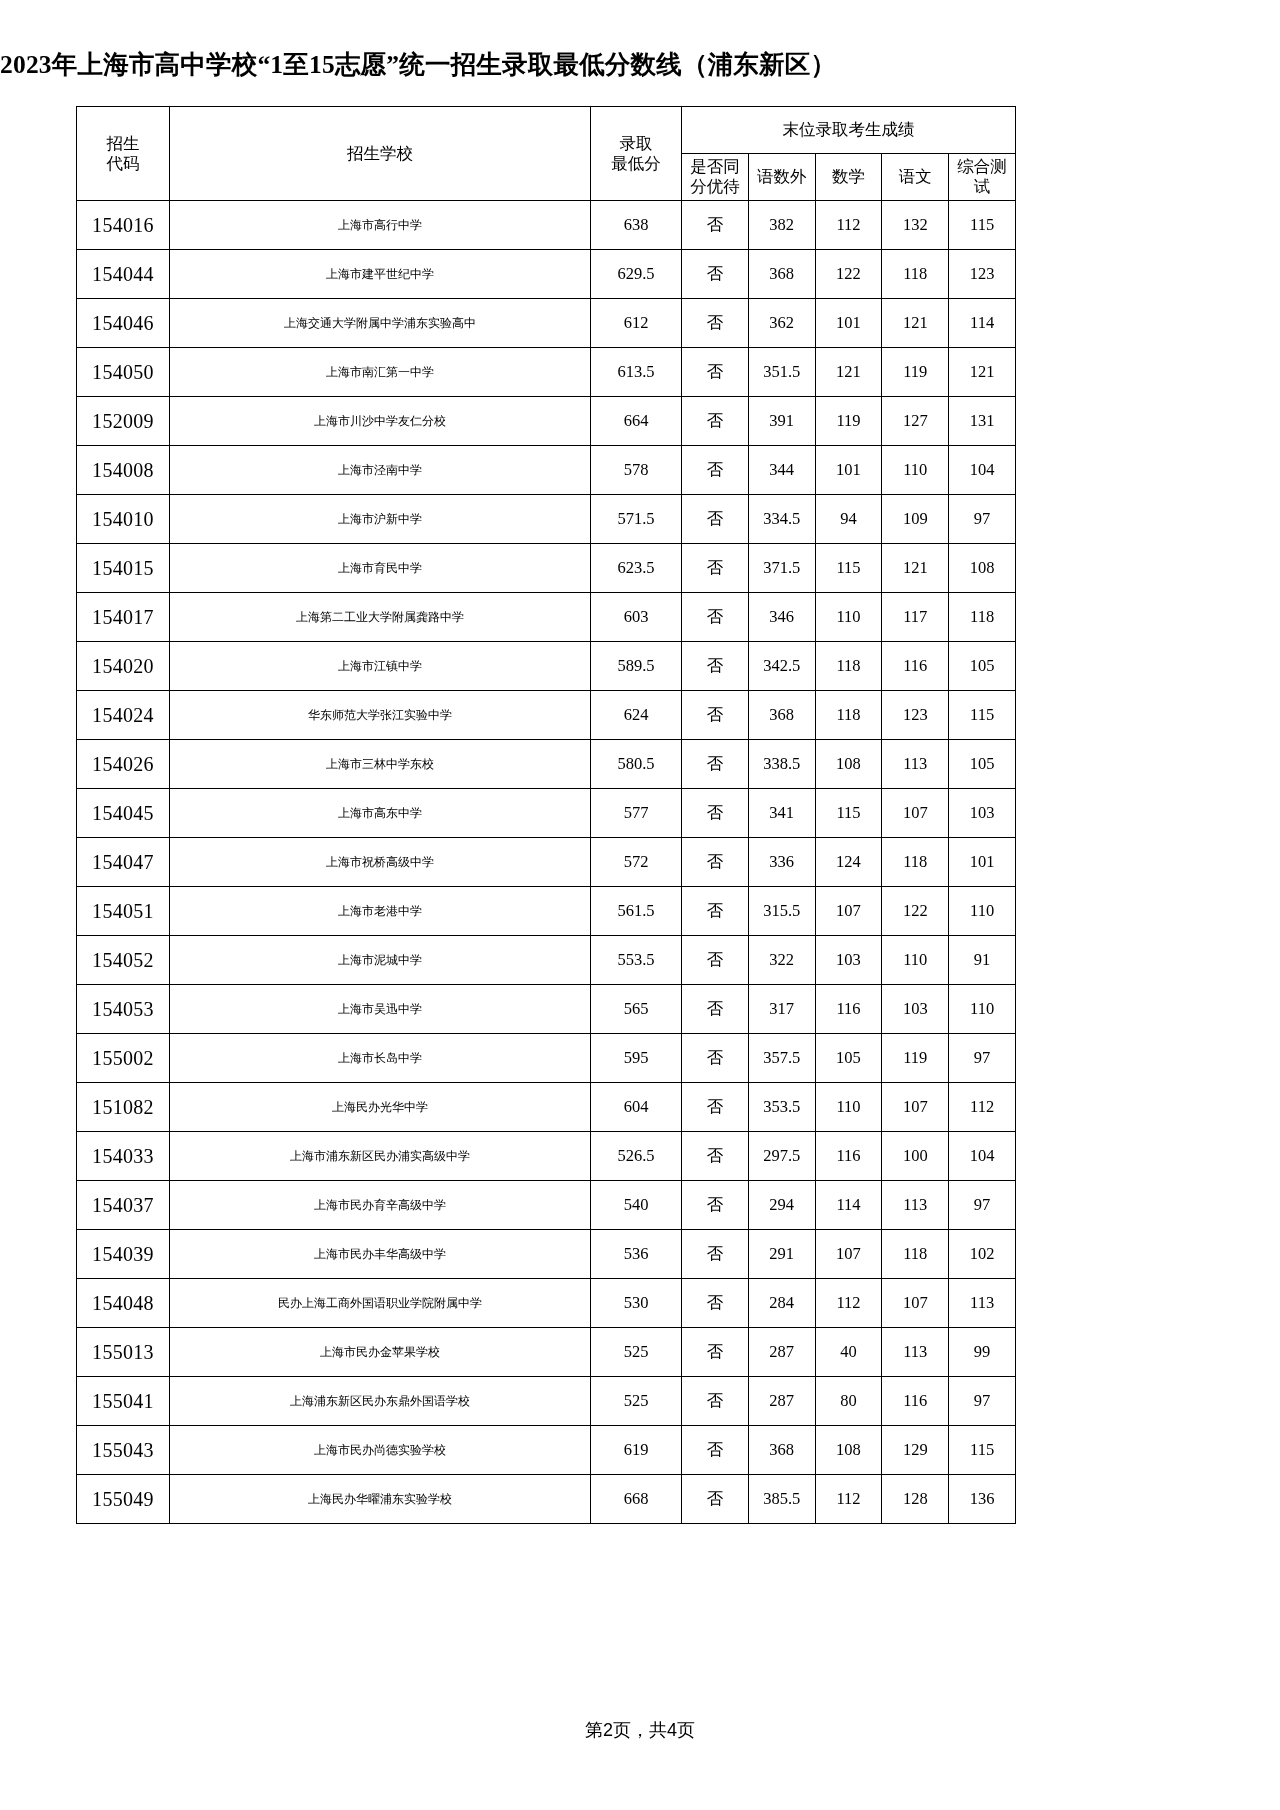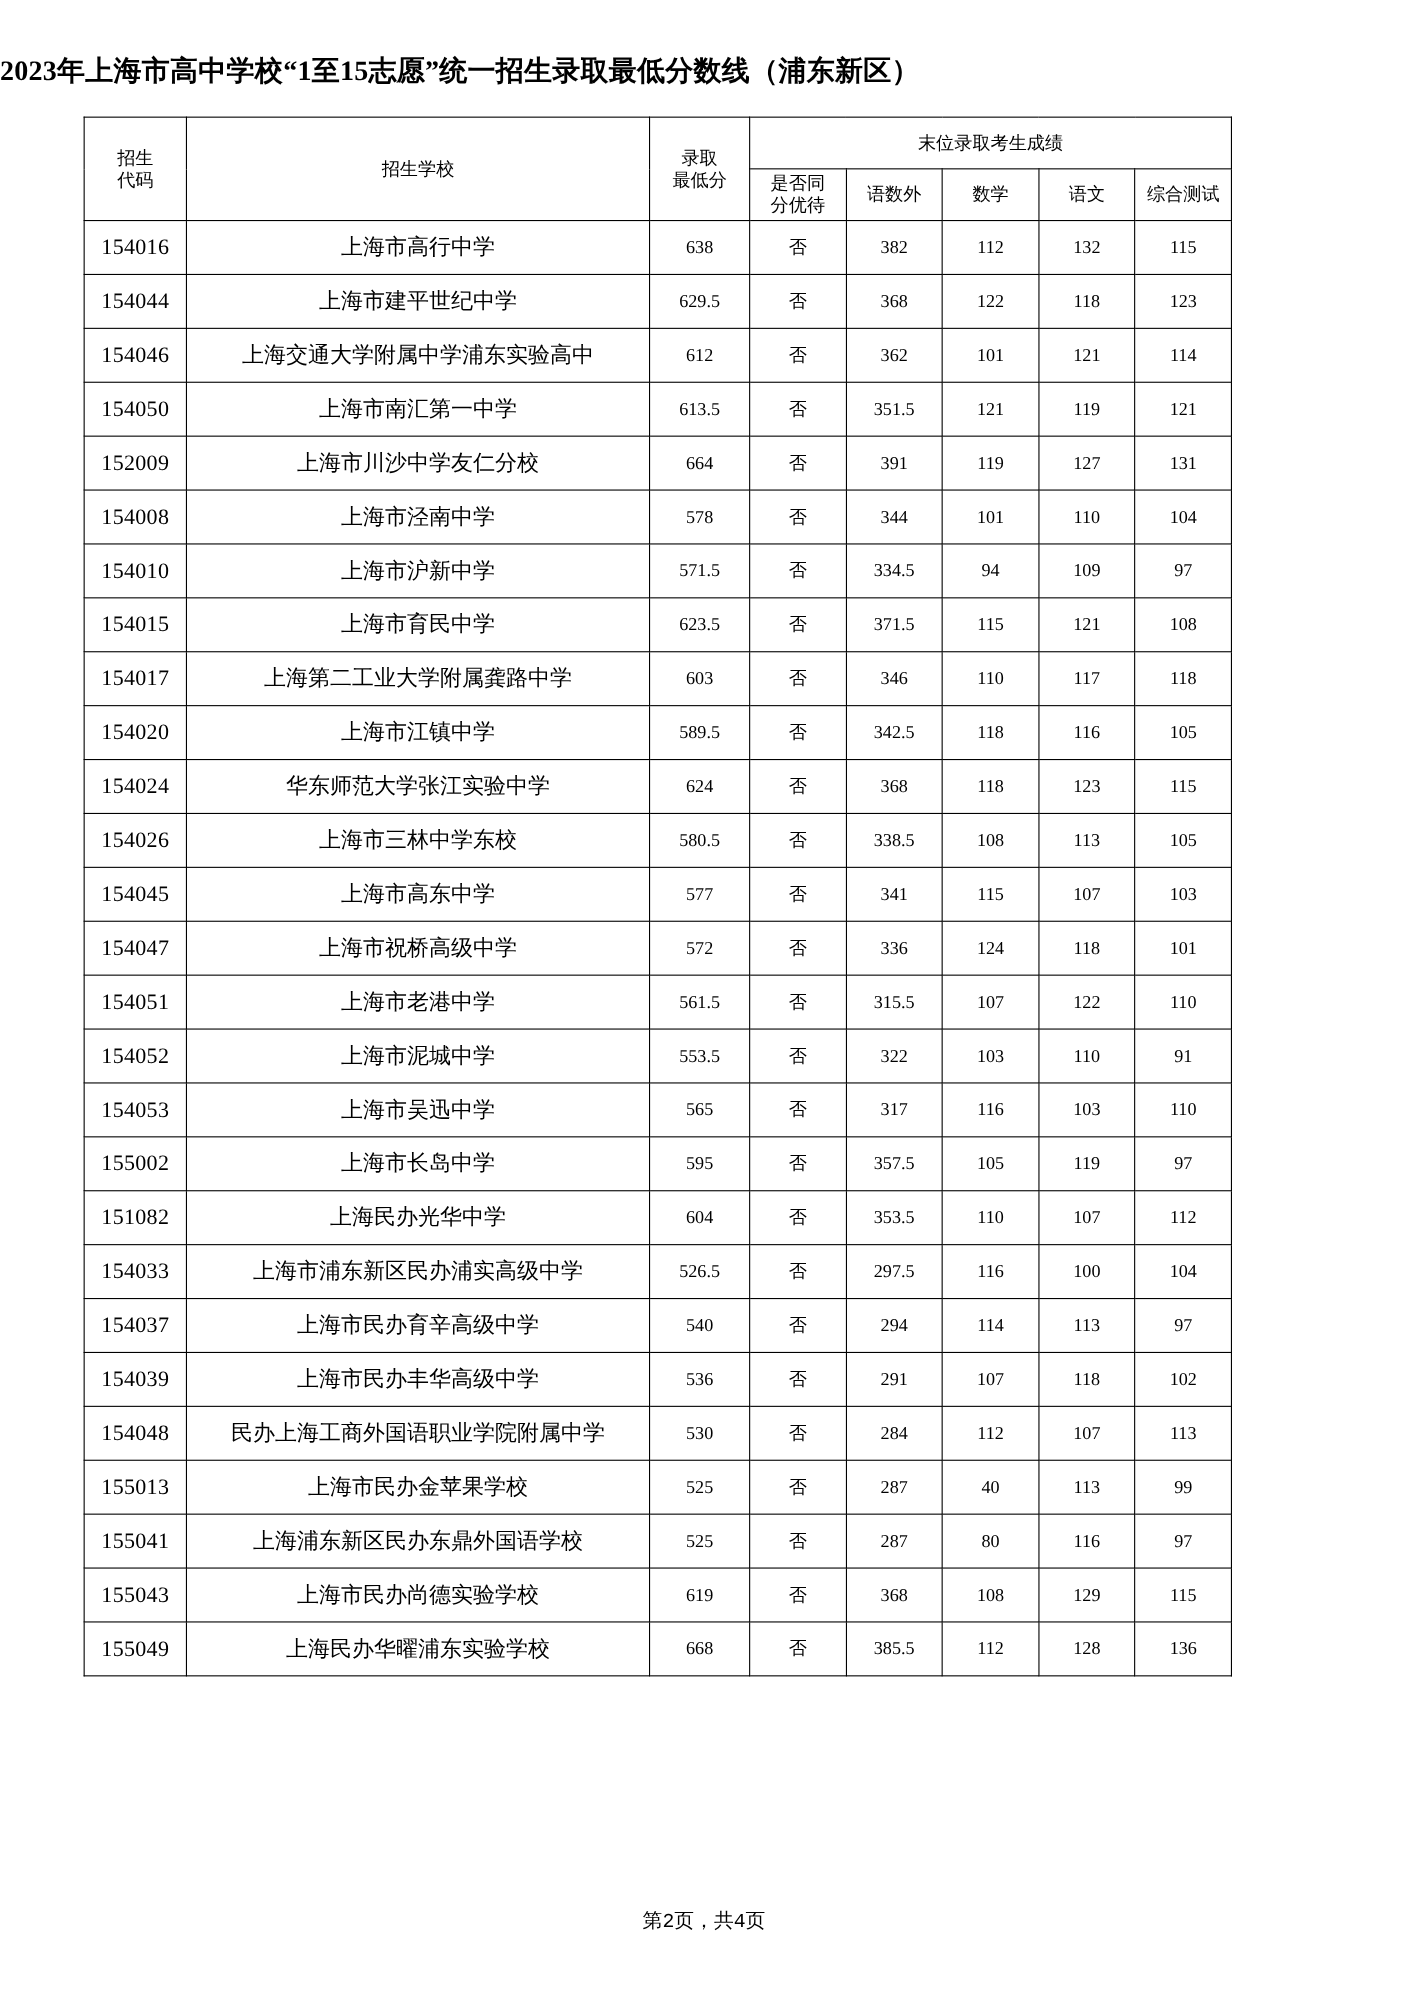--- a/index.html
+++ b/index.html
@@ -32,21 +32,21 @@
     line-height: 1.35;
     font-family: "Liberation Serif", "DejaVu Serif", serif;
   }
   .table-wrap {
     margin-top: 24px;
     padding-left: 76px;
     padding-right: 76px;
   }
   table.score-table {
     border-collapse: collapse;
-    width: 1044px;
+    width: 940px;
     table-layout: fixed;
     font-size: 16.5px;
   }
   table.score-table th,
   table.score-table td {
     border: 1.1px solid #000000;
     text-align: center;
     vertical-align: middle;
     padding: 0;
     height: 48px;
@@ -64,33 +64,33 @@
   th.h-same { width: 88px; }
   th.h-ysw { width: 90px; margin-left: 32px; }
   th.h-math { width: 84px; }
   th.h-chinese { width: 84px; }
   th.h-comp { width: 96px; }
 
   td.c-code { font-size: 20px; letter-spacing: 0.3px; }
   td.c-school {
     text-align: left;
     padding-left: 10px;
-    font-size: 20px;
+    font-size: 12px;
   }
   td.c-num { font-size: 16.5px; }
   .stack-line { display: block; }
   .footer {
     position: absolute;
     left: 0;
     right: 0;
     bottom: 0;
     text-align: center;
     font-size: 18px;
-    padding-bottom: 52px;
-    font-family: Liberation Mono, monospace;
+    padding-bottom: 68px;
+    font-family: Liberation Sans, sans-serif;
   }
 </style>
 </head>
 <body>
 
 <div class="page">
 
   <h1 class="doc-title">2023年上海市高中学校“1至15志愿”统一招生录取最低分数线（浦东新区）</h1>
 
   <div class="table-wrap">

